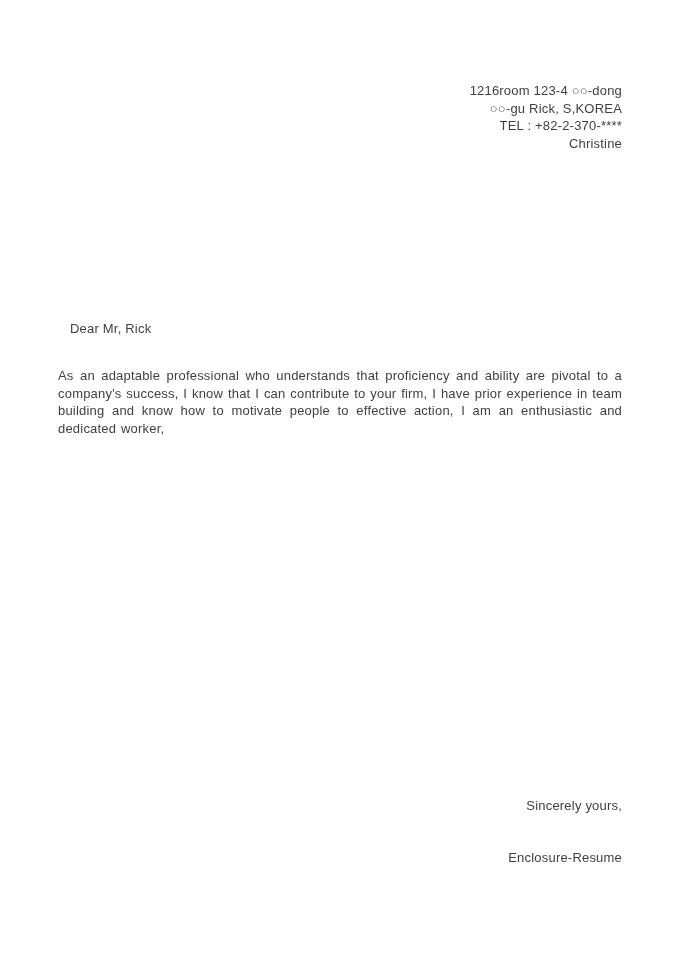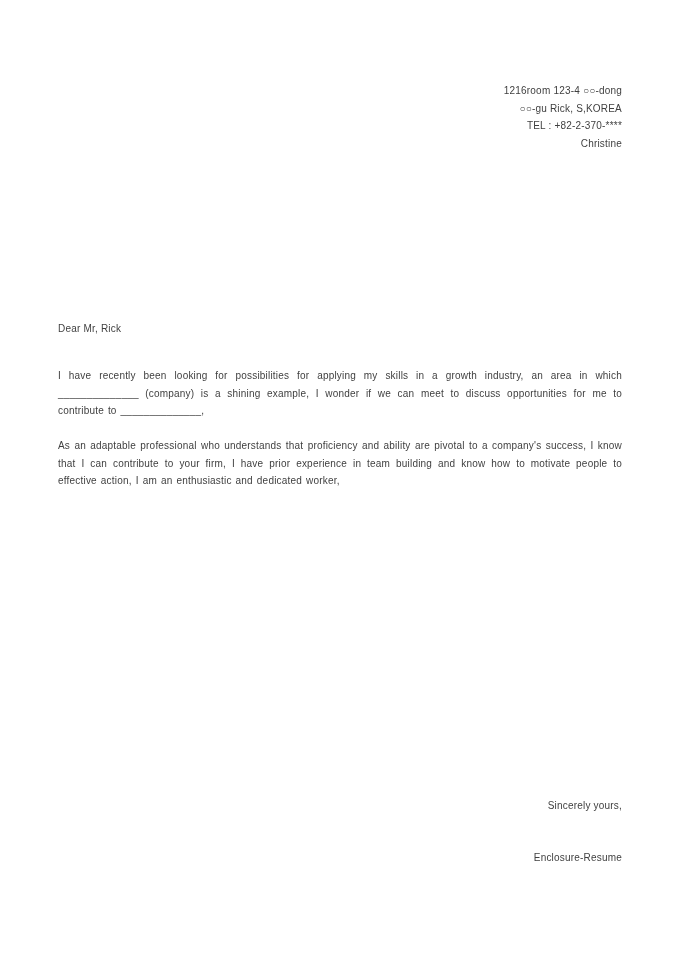--- a/index.html
+++ b/index.html
@@ -7,38 +7,38 @@
     padding: 0;
     background: #ffffff;
   }
   .page {
     position: relative;
     width: 680px;
     height: 962px;
     background: #ffffff;
     font-family: "Liberation Sans", "DejaVu Sans", sans-serif;
     color: #3f3f3f;
-    font-size: 10px;
+    font-size: 13px;
     line-height: 17.5px;
     letter-spacing: 0.2px;
     overflow: hidden;
   }
   .sender {
     position: absolute;
     top: 82px;
     right: 58px;
     text-align: right;
   }
   .sender .line {
     white-space: pre;
   }
   .salutation {
     position: absolute;
     top: 320px;
-    left: 58px;
+    left: 70px;
   }
   .bodytext {
     position: absolute;
     top: 367px;
     left: 58px;
     right: 58px;
   }
   .bodytext p {
     margin: 0 0 17.5px 0;
     text-align: justify;
@@ -65,21 +65,20 @@
   <div class="sender">
     <div class="line">1216room 123-4 ○○-dong</div>
     <div class="line">○○-gu Rick, S,KOREA</div>
     <div class="line">TEL : +82-2-370-****</div>
     <div class="line">Christine</div>
   </div>
 
   <div class="salutation">Dear Mr, Rick</div>
 
   <div class="bodytext">
-    <p>I have recently been looking for possibilities for applying my skills in a growth industry, an area in which ______________ (company) is a shining example, I wonder if we can meet to discuss opportunities for me to contribute to ______________,</p>
     <p>As an adaptable professional who understands that proficiency and ability are pivotal to a company's success, I know that I can contribute to your firm, I have prior experience in team building and know how to motivate people to effective action, I am an enthusiastic and dedicated worker,</p>
   </div>
 
   <div class="signoff">Sincerely yours,</div>
 
   <div class="enclosure">Enclosure-Resume</div>
 
 </div>
 
 </body></html>

